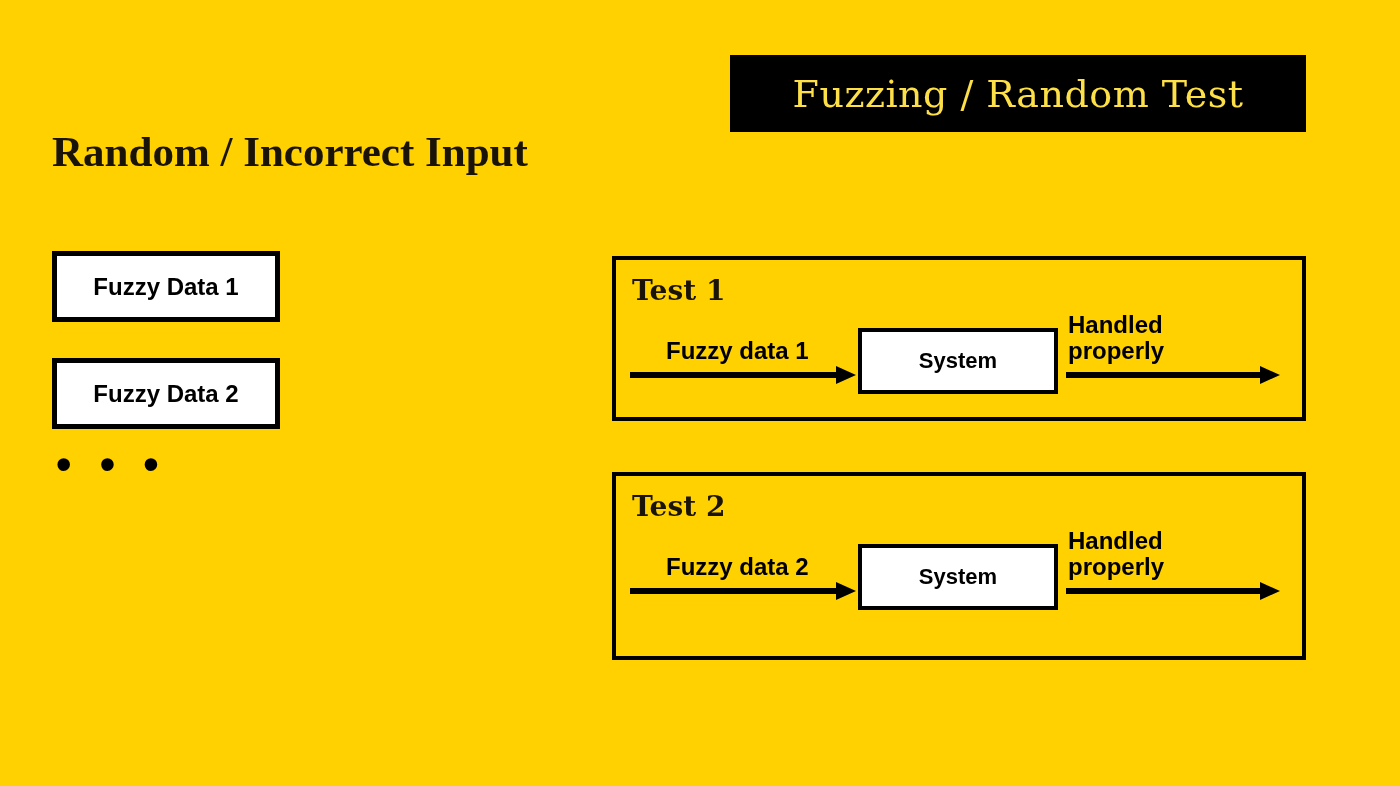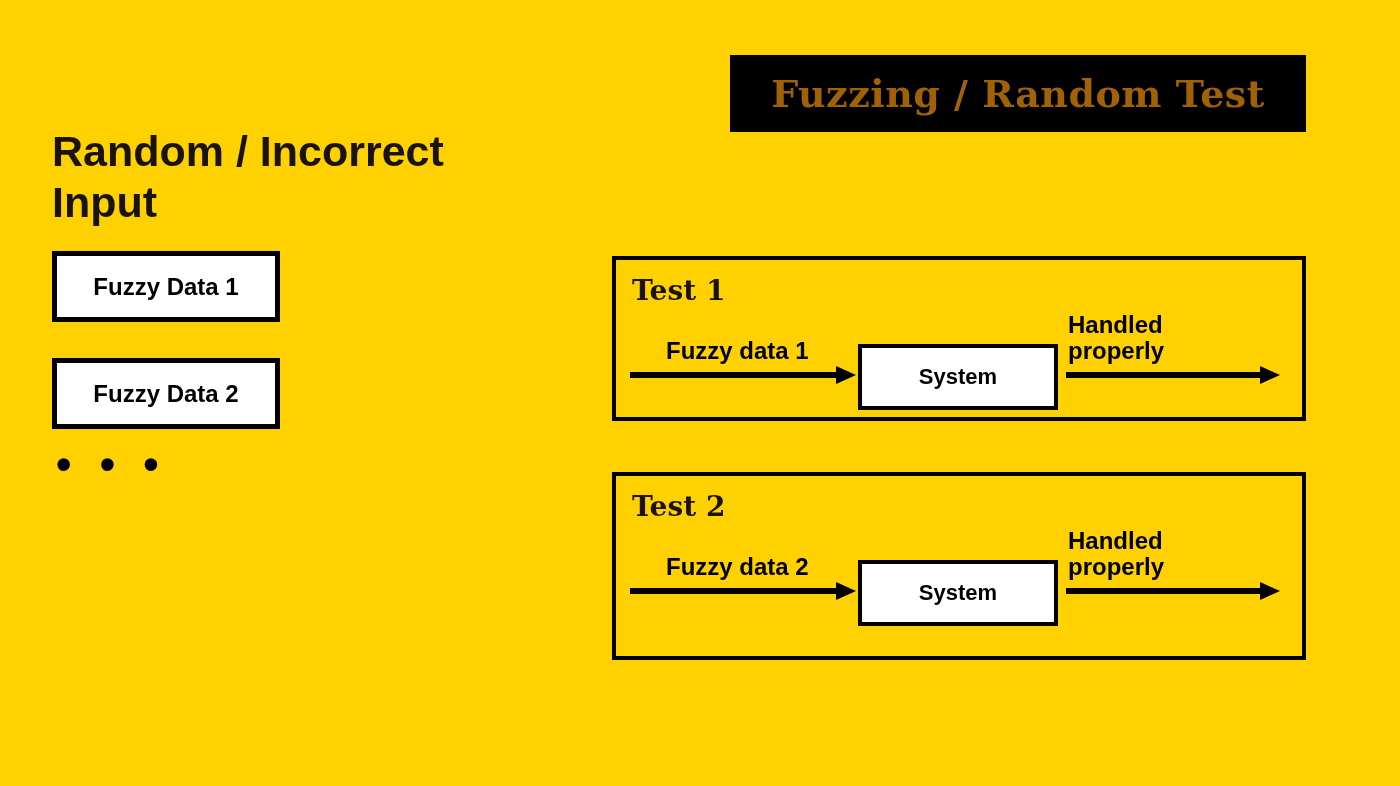--- a/index.html
+++ b/index.html
@@ -28,36 +28,36 @@
     left: 730px;
     top: 55px;
     width: 576px;
     height: 77px;
     background: #000000;
     display: flex;
     align-items: center;
     justify-content: center;
   }
   .title-bar-text {
-    color: #a16207;
+    color: #fde047;
     font-family: "DejaVu Serif", "Liberation Serif", serif;
-    font-weight: bold;
+    font-weight: normal;
     font-size: 38px;
     letter-spacing: 0.5px;
     white-space: nowrap;
   }
 
   
   .left-heading {
     position: absolute;
     left: 52px;
     top: 126px;
     width: 480px;
     color: #1a1408;
-    font-family: Liberation Sans, sans-serif;
+    font-family: Liberation Serif, serif;
     font-weight: bold;
     font-size: 43px;
     line-height: 51px;
   }
 
   .data-box {
     position: absolute;
     background: #FFFFFF;
     border: 5px solid #000000;
     display: flex;
@@ -164,21 +164,21 @@
   .arrow-in .arrow-shaft { width: 208px; }
   .arrow-in .arrow-head  { left: 206px; }
 
   .arrow-out { left: 450px; top: 106px; width: 214px; }
   .arrow-out .arrow-shaft { width: 196px; }
   .arrow-out .arrow-head  { left: 194px; }
 
   .system-box {
     position: absolute;
     left: 242px;
-    top: 84px;
+    top: 68px;
     width: 200px;
     height: 66px;
     background: #FFFFFF;
     border: 4px solid #000000;
     box-sizing: border-box;
     display: flex;
     align-items: center;
     justify-content: center;
   }
   .system-label {

